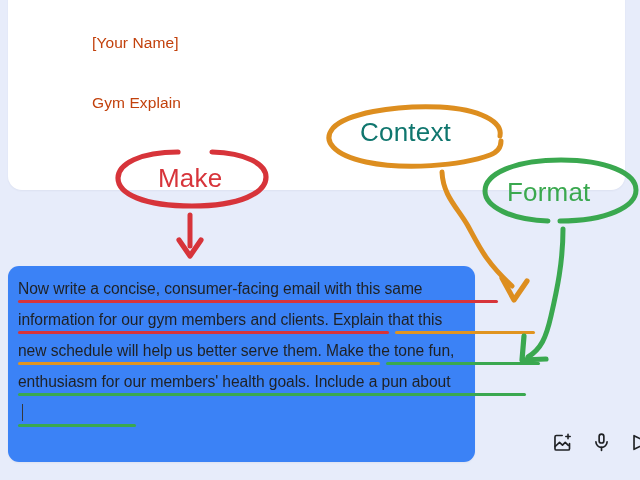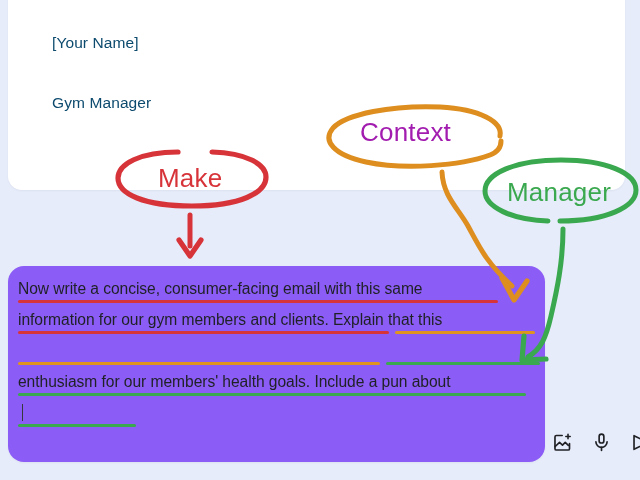--- a/index.html
+++ b/index.html
@@ -30,37 +30,38 @@
     left: 8px;
     top: -14px;
     width: 617px;
     height: 204px;
     background: #ffffff;
     border-radius: 14px;
     box-shadow: 0 1px 2px rgba(30,40,80,0.05);
   }
   .top-line {
     position: absolute;
-    color: #0c4a6e;
+    color: #c2410c;
     font-size: 15.5px;
     letter-spacing: 0.1px;
     white-space: nowrap;
+    margin-left: 40px;
   }
   .top-line.l1 { left: 44px; top: 48px; }
   .top-line.l2 { left: 44px; top: 108px; }
 
   
   .prompt-card {
     position: absolute;
     left: 8px;
     top: 266px;
-    width: 537px;
+    width: 467px;
     height: 196px;
-    background: #8b5cf6;
-    border-radius: 16px;
+    background: #3b82f6;
+    border-radius: 11px;
     box-shadow: 0 1px 2px rgba(30,40,80,0.05);
   }
   .prompt-text {
     position: absolute;
     left: 10px;
     top: 9px;
     width: 528px;
   }
   .pline {
     position: relative;
@@ -116,48 +117,49 @@
     pointer-events: none;
   }
   .annot-label {
     position: absolute;
     font-size: 26px;
     font-weight: 400;
     letter-spacing: 0.2px;
     white-space: nowrap;
   }
   .annot-label.task    { color: #d7343a; left: 158px; top: 163px; }
-  .annot-label.context { color: #a21caf; left: 360px; top: 117px; }
+  .annot-label.context { color: #0f766e; left: 360px; top: 117px; }
   .annot-label.format  { color: #3aa84f; left: 507px; top: 177px; }
 </style>
 </head>
 <body>
 
 <div id="stage" style="background: rgb(231, 236, 250);">
 
   <div class="top-card">
     <div class="top-line l1">[Your Name]</div>
-    <div class="top-line l2">Gym Manager</div>
+    <div class="top-line l2">Gym Explain</div>
   </div>
 
   <div class="prompt-card">
     <div class="prompt-text">
 
       <div class="pline">
         <span class="seg">Now write a concise, consumer-facing email with this same</span>
         <span class="ul red" style="left: 0px; width: 480px; top: 25px; background: rgb(215, 52, 58);"></span>
       </div>
 
       <div class="pline">
         <span class="seg">information for our gym members and clients. Explain that this</span>
         <span class="ul red" style="left: 0px; width: 371px; top: 25px; background: rgb(215, 52, 58);"></span>
         <span class="ul orange" style="left: 377px; width: 140px; top: 25px; background: rgb(224, 148, 32);"></span>
       </div>
 
       <div class="pline">
+        <span class="seg">new schedule will help us better serve them. Make the tone fun,</span>
         <span class="ul orange" style="left: 0px; width: 362px; top: 25px; background: rgb(224, 148, 32);"></span>
         <span class="ul green" style="left: 368px; width: 154px; top: 25px; background: rgb(58, 168, 79);"></span>
       </div>
 
 
       <div class="pline">
         <span class="seg">enthusiasm for our members' health goals. Include a pun about</span>
         <span class="ul green" style="left: 0px; width: 508px; top: 25px; background: rgb(58, 168, 79);"></span>
       </div>
 
@@ -223,15 +225,15 @@
 
       <path d="M563 229
                C 563 262 557 290 551 316
                C 546 338 541 349 528 357" stroke="#3aa84f" stroke-width="5"></path>
       <path d="M524 336 L522 360 L546 359" stroke="#3aa84f" stroke-width="5.2"></path>
     </g>
   </svg>
 
   <div class="annot-label task">Make</div>
   <div class="annot-label context">Context</div>
-  <div class="annot-label format">Manager</div>
+  <div class="annot-label format">Format</div>
 
 </div>
 
 </body></html>

